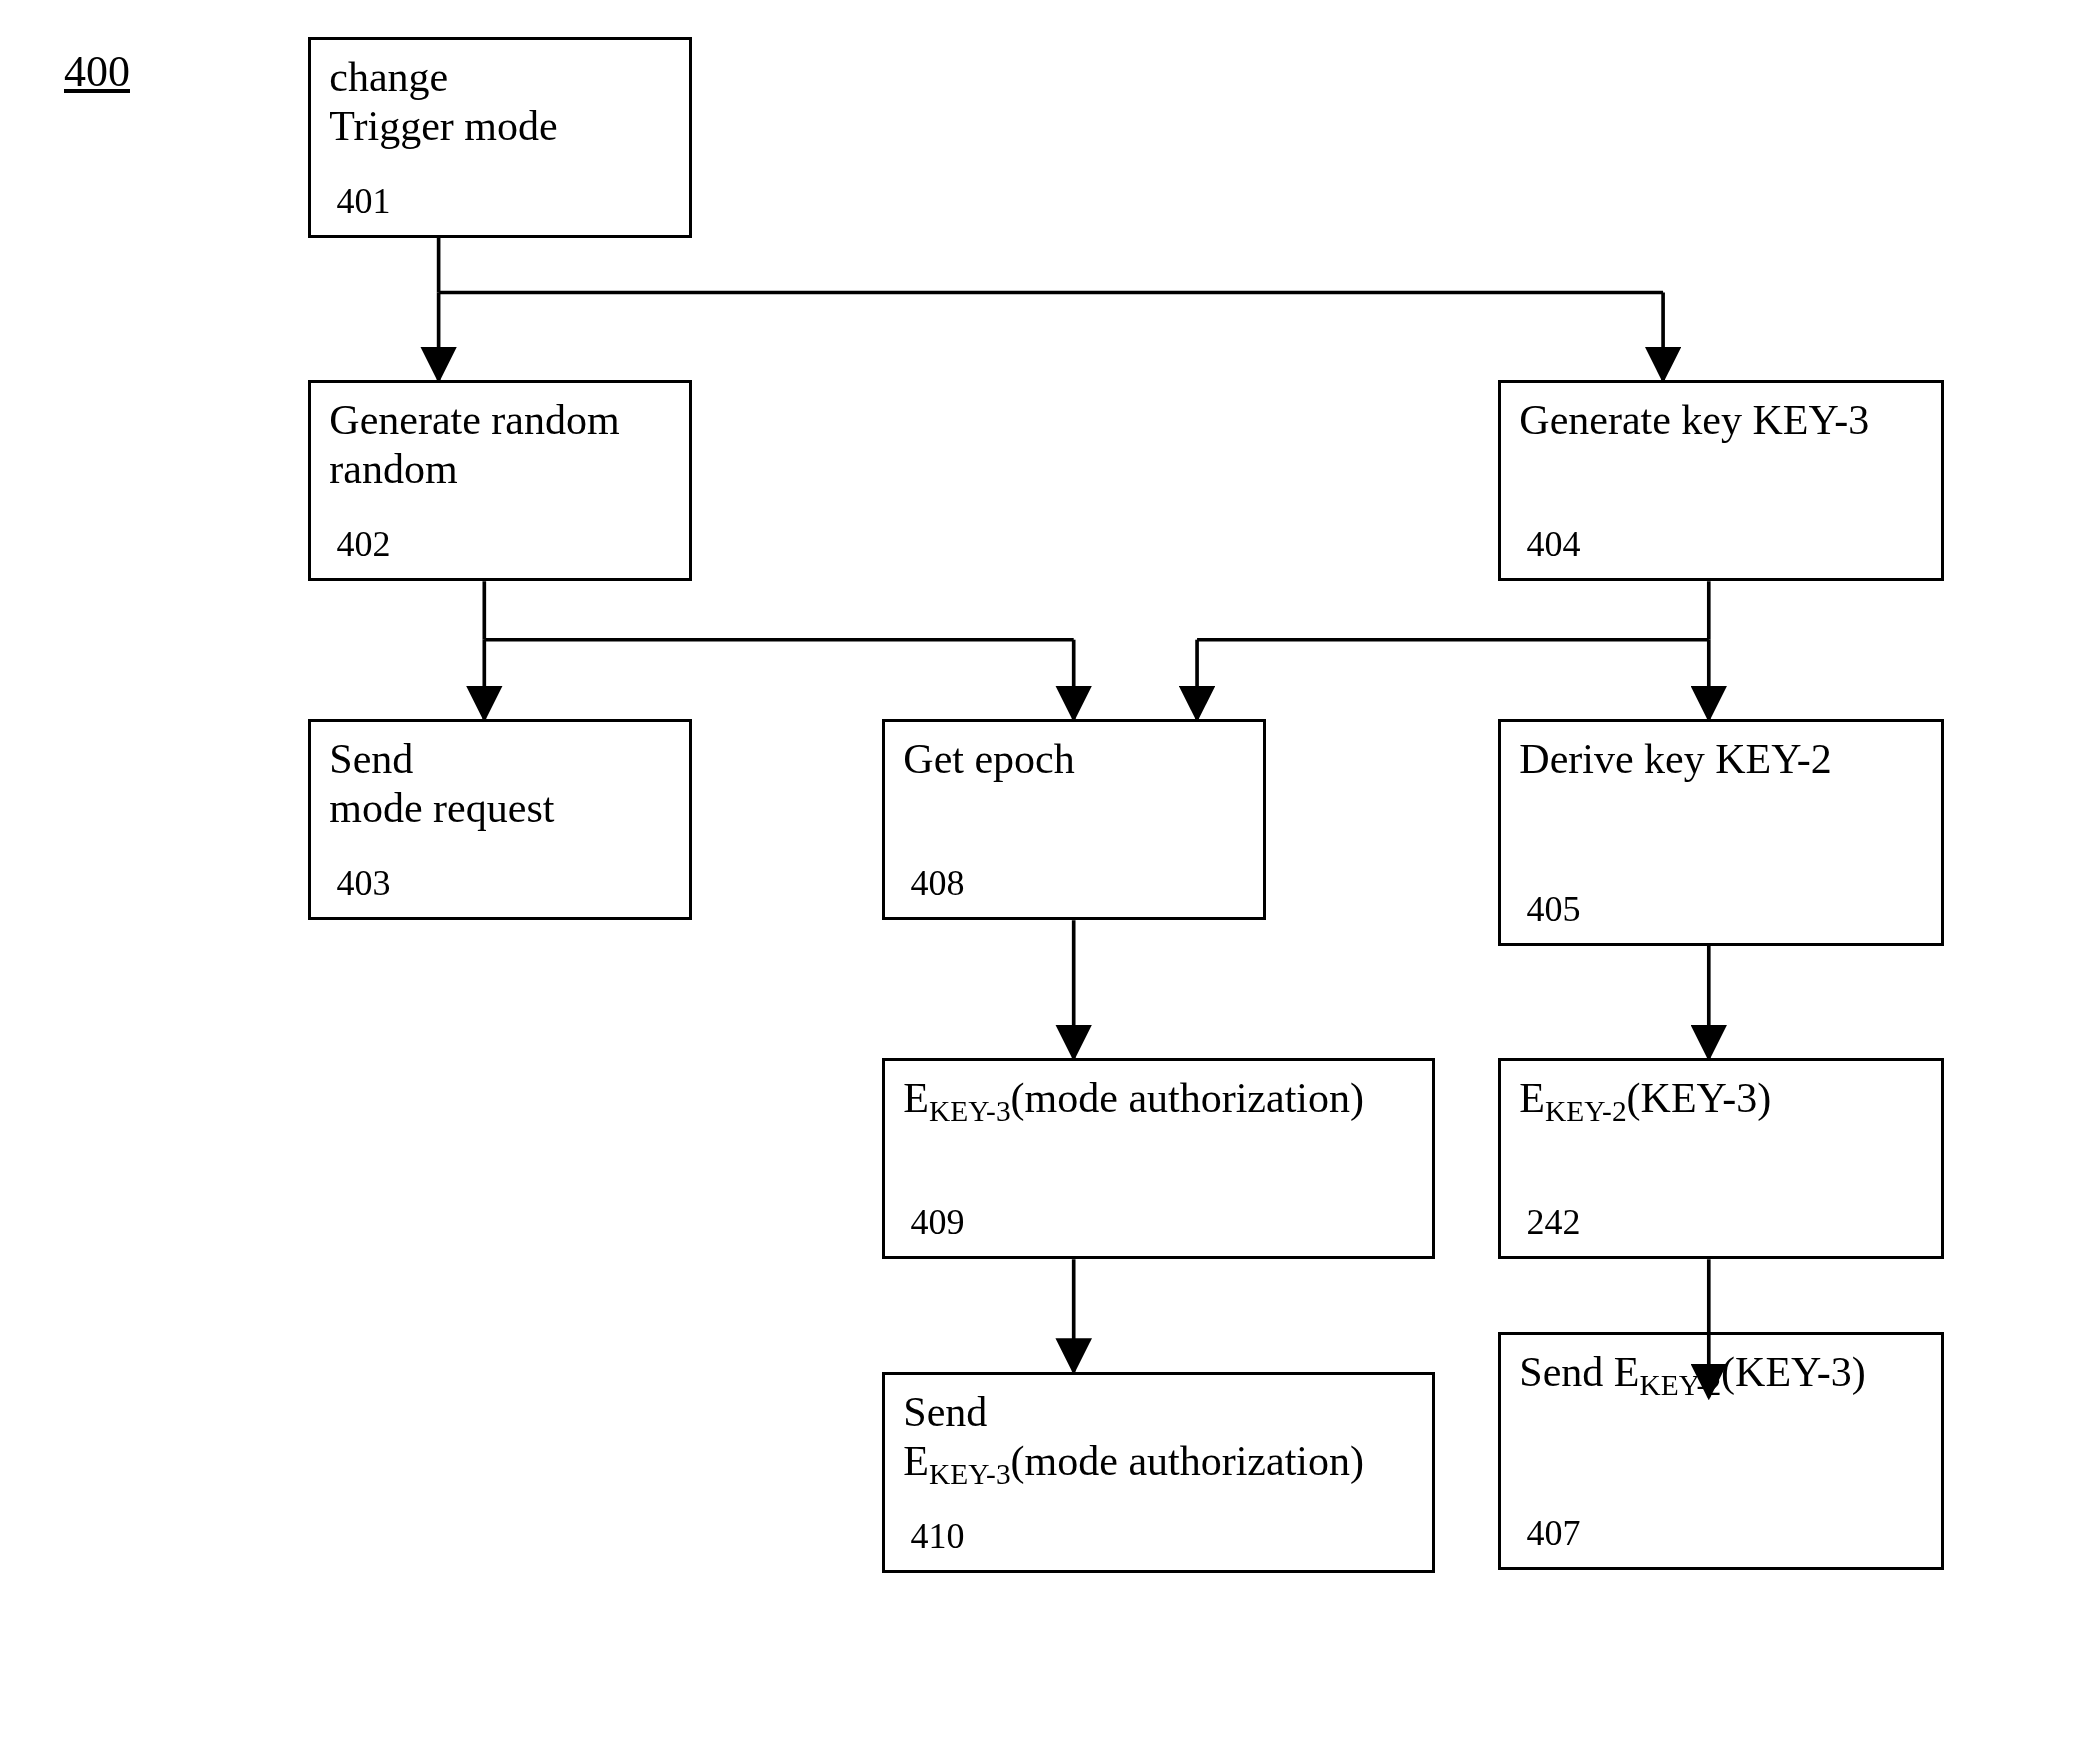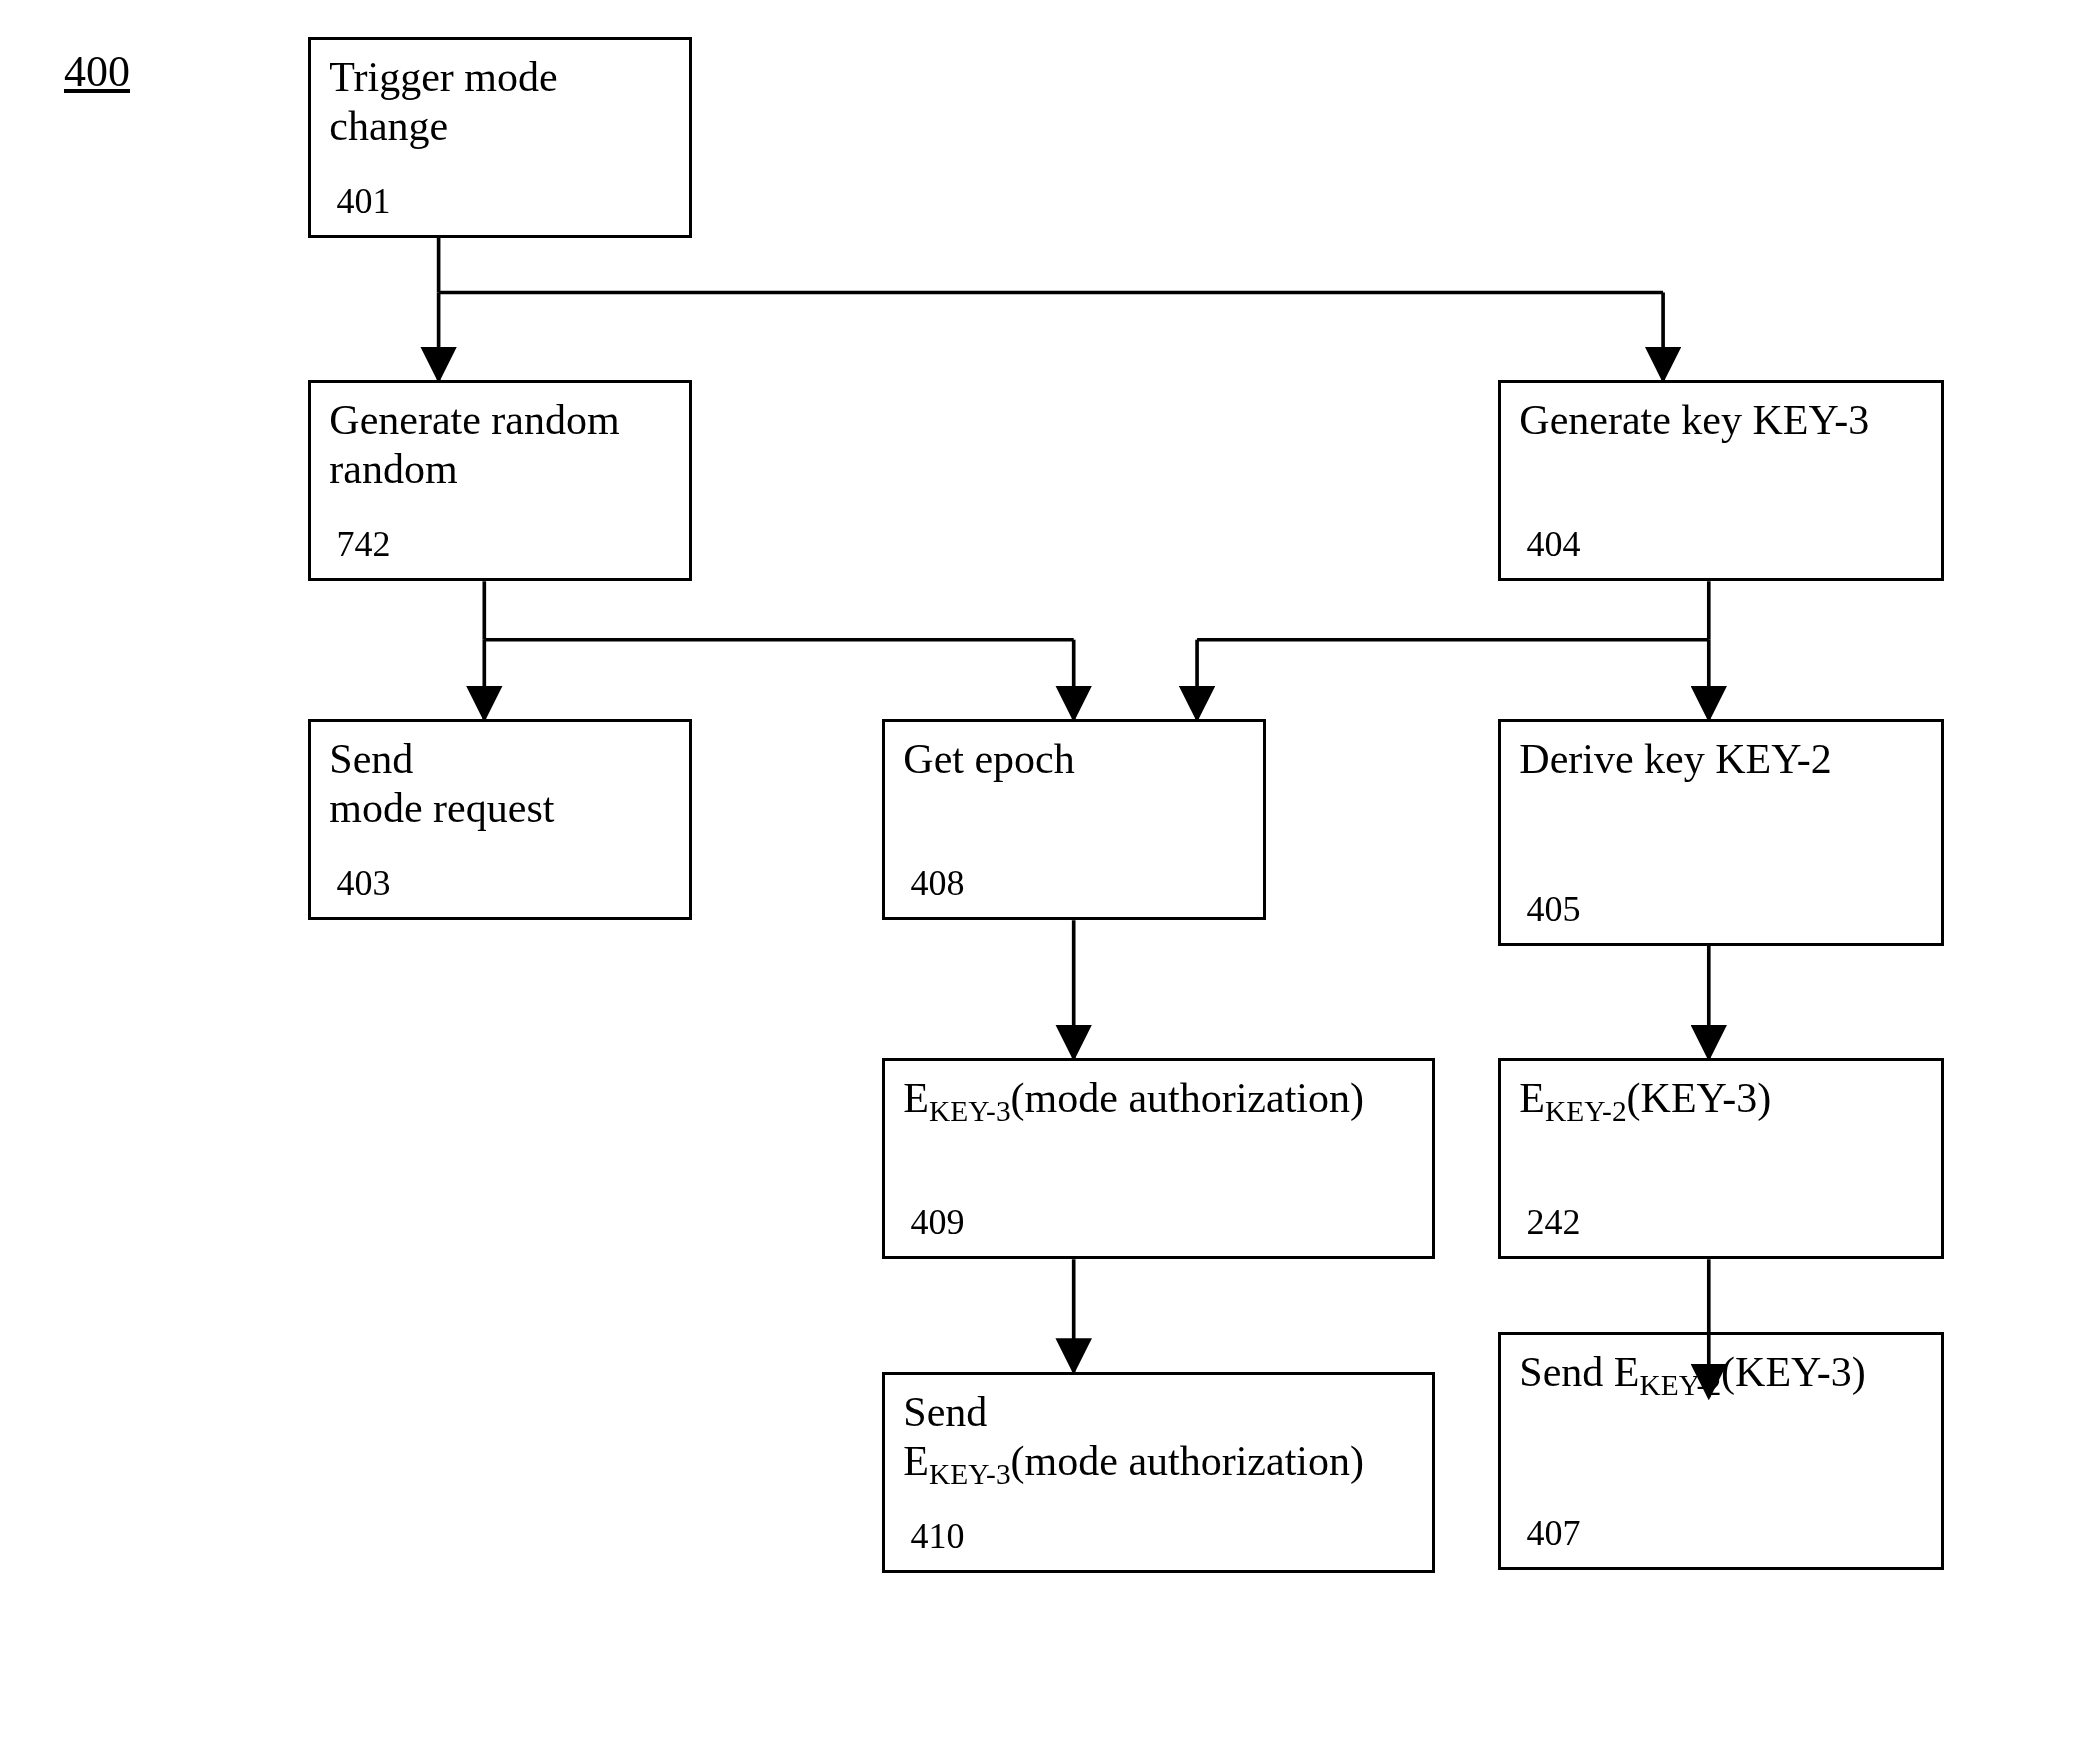--- a/index.html
+++ b/index.html
@@ -48,29 +48,29 @@
   }
 </style>
 </head>
 <body>
 
 <div class="canvas">
 
   <div class="fig-label" style="left:64px; top:46px;">400</div>
 
   <div class="box" style="left:308px; top:37px; width:384px; height:201px;">
+    <div>change</div>
     <div>Trigger mode</div>
-    <div>change</div>
     <div class="num">401</div>
   </div>
 
   <div class="box" style="left:308px; top:380px; width:384px; height:201px;">
     <div>Generate random</div>
     <div>random</div>
-    <div class="num">742</div>
+    <div class="num">402</div>
   </div>
 
   <div class="box" style="left:308px; top:719px; width:384px; height:201px;">
     <div>Send</div>
     <div>mode request</div>
     <div class="num">403</div>
   </div>
 
   <div class="box" style="left:1498px; top:380px; width:446px; height:201px;">
     <div>Generate key KEY-3</div>

